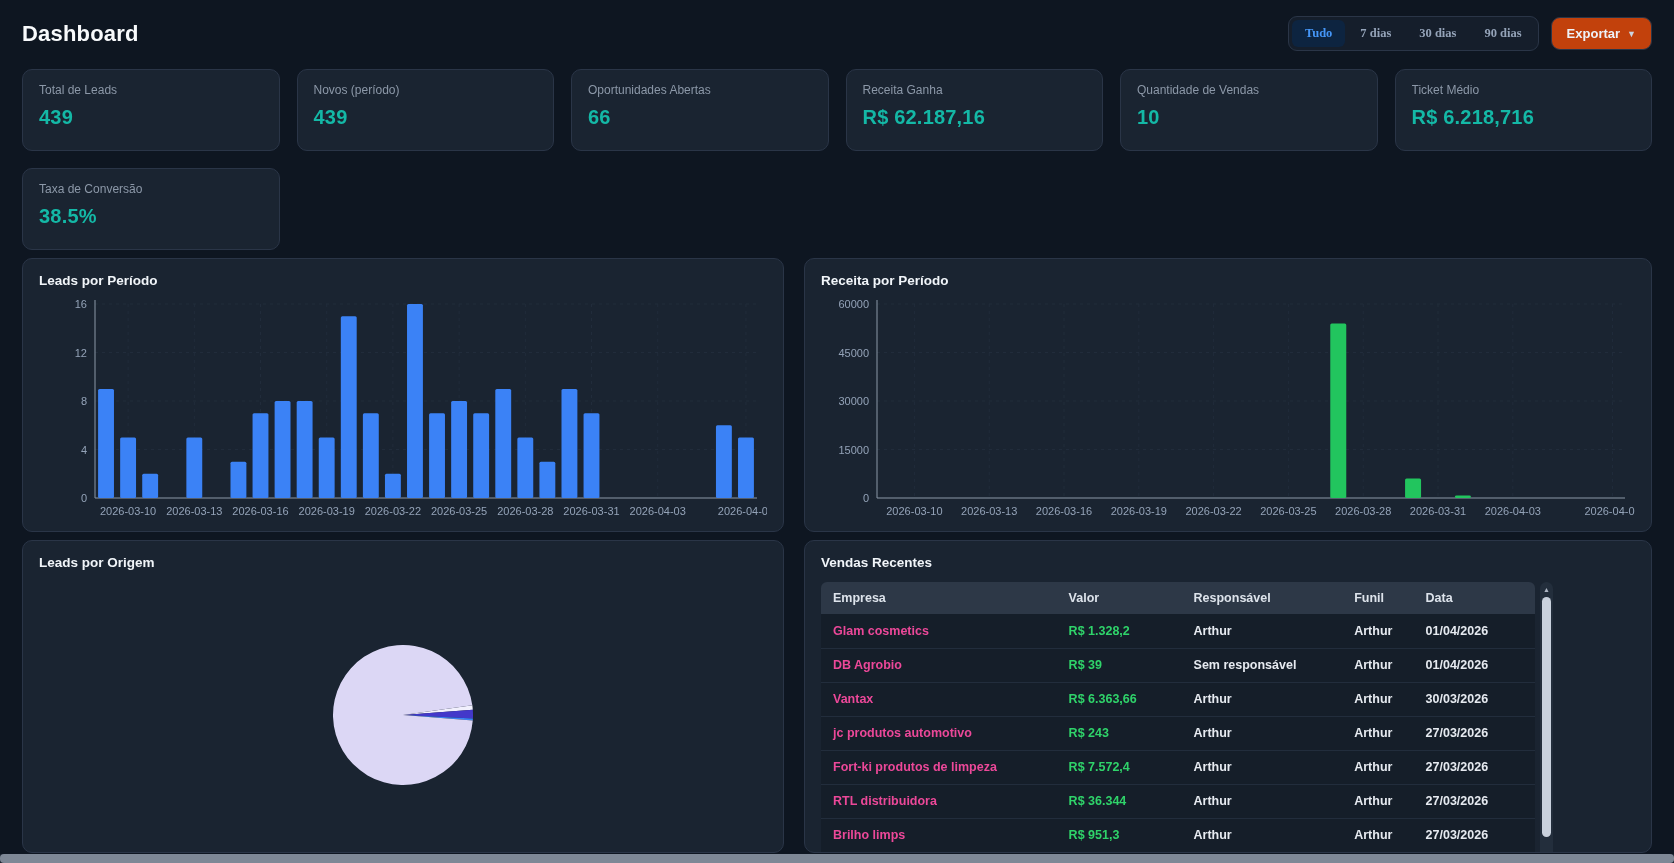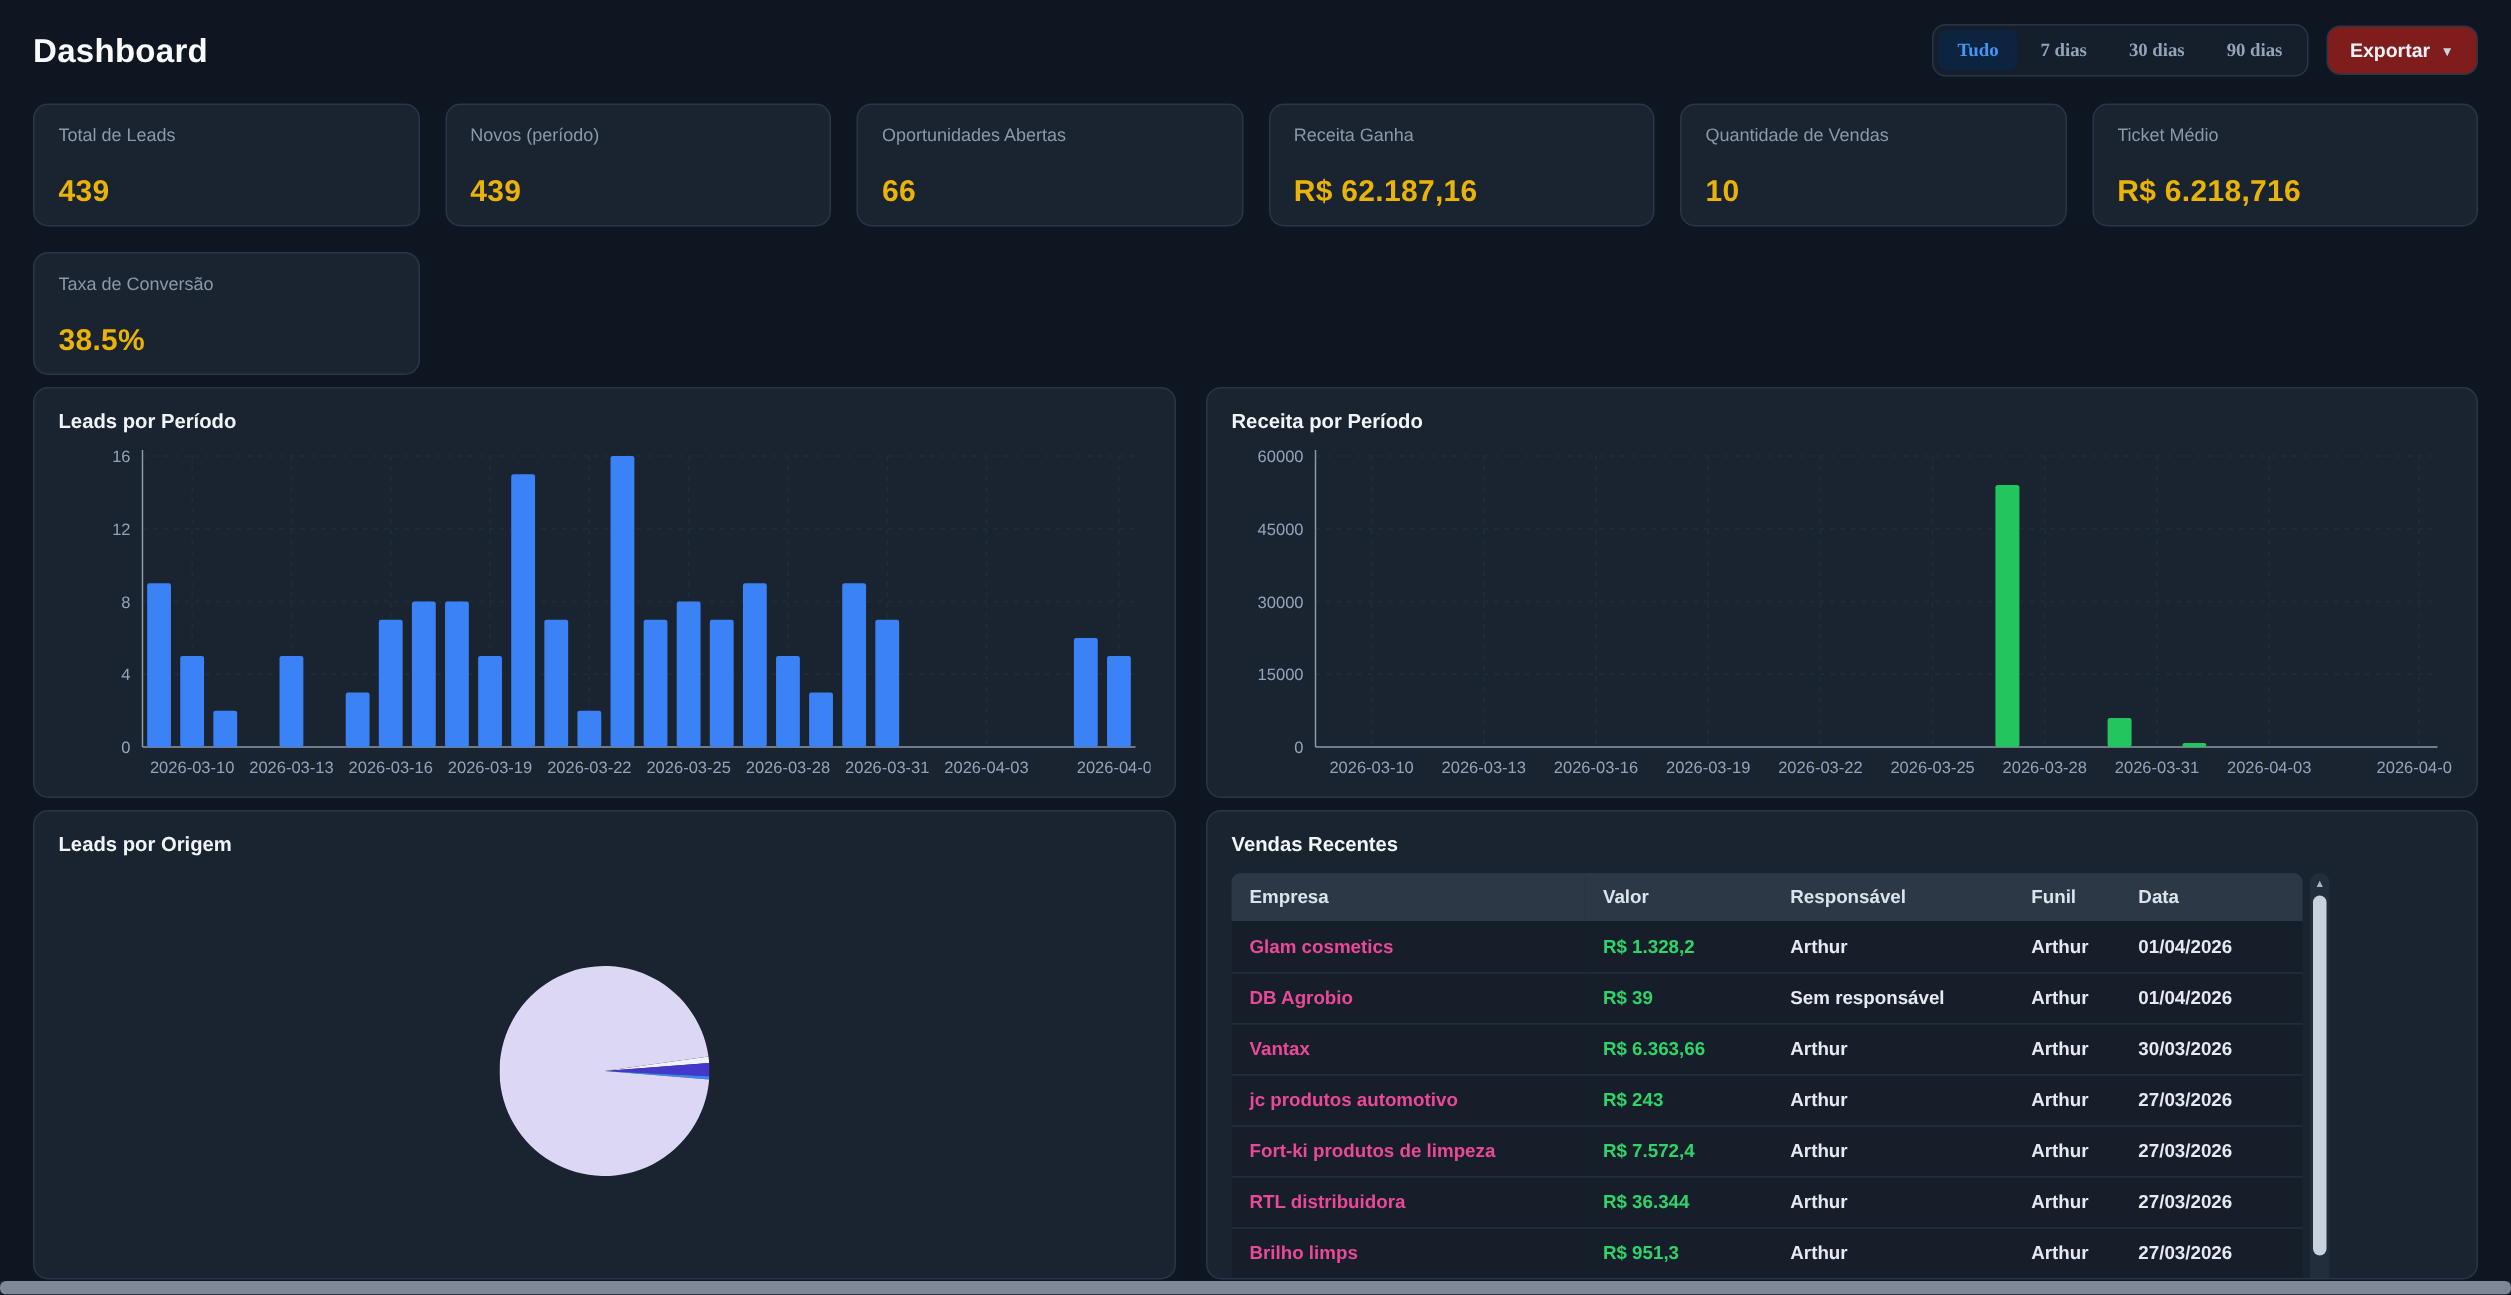--- a/index.html
+++ b/index.html
@@ -5,27 +5,27 @@
   *{box-sizing:border-box;margin:0;padding:0}
   html,body{width:1674px;height:863px;overflow:hidden}
   body{background:#0e1621;font-family:"Liberation Sans",sans-serif;color:#e5e7eb;position:relative}
 
   .topbar{display:flex;justify-content:space-between;align-items:center;padding:16px 22px 12px}
   .topbar h1{font-size:22px;font-weight:700;color:#f8fafc;letter-spacing:.2px}
   .controls{display:flex;gap:12px;align-items:center}
   .segmented{display:flex;background:#151e2b;border:1px solid #2a3547;border-radius:9px;padding:3px;gap:2px}
   .seg-btn{background:transparent;border:none;color:#94a3b8;font-size:12.5px;font-weight:600;padding:6px 13px;border-radius:6px;cursor:pointer;font-family:Liberation Serif, serif}
   .seg-btn.active{background:#0d2440;color:#4596f7}
-  .export-btn{display:flex;align-items:center;gap:7px;background:#7f1d1d;border:1px solid #2a3547;color:#eef2f7;font-size:13px;font-weight:700;padding:8px 15px;border-radius:9px;cursor:pointer;font-family:inherit}
+  .export-btn{display:flex;align-items:center;gap:7px;background:#c2410c;border:1px solid #2a3547;color:#eef2f7;font-size:13px;font-weight:700;padding:8px 15px;border-radius:9px;cursor:pointer;font-family:inherit}
   .export-btn .caret{font-size:9px;color:#cbd5e1}
 
   .kpi-row{display:grid;grid-template-columns:repeat(6,1fr);gap:17px;padding:6px 22px 0}
   .kpi-card{background:#1a2431;border:1px solid #2a3547;border-radius:10px;padding:13px 16px;height:82px}
   .kpi-label{font-size:12px;color:#8c98a8;white-space:nowrap;overflow:hidden}
-  .kpi-value{font-size:20px;font-weight:700;color:#eab308;margin-top:20px;letter-spacing:.2px;white-space:nowrap}
+  .kpi-value{font-size:20px;font-weight:700;color:#14b8a6;margin-top:9px;letter-spacing:.2px;white-space:nowrap}
 
   .row{display:grid;grid-template-columns:762px 1fr;gap:20px;padding:0 22px;margin-top:8px}
   .panel{background:#1a2431;border:1px solid #2a3547;border-radius:10px;padding:14px 16px;position:relative;overflow:hidden}
   .panel h2{font-size:13.5px;font-weight:700;color:#f1f5f9}
   .charts-row .panel{height:274px}
   .chart{margin-top:6px;height:228px;width:100%}
 
   .bottom-row .panel{height:313px}
   .pie-wrap{display:flex;justify-content:center;align-items:center;height:285px;margin-top:4px}
 

